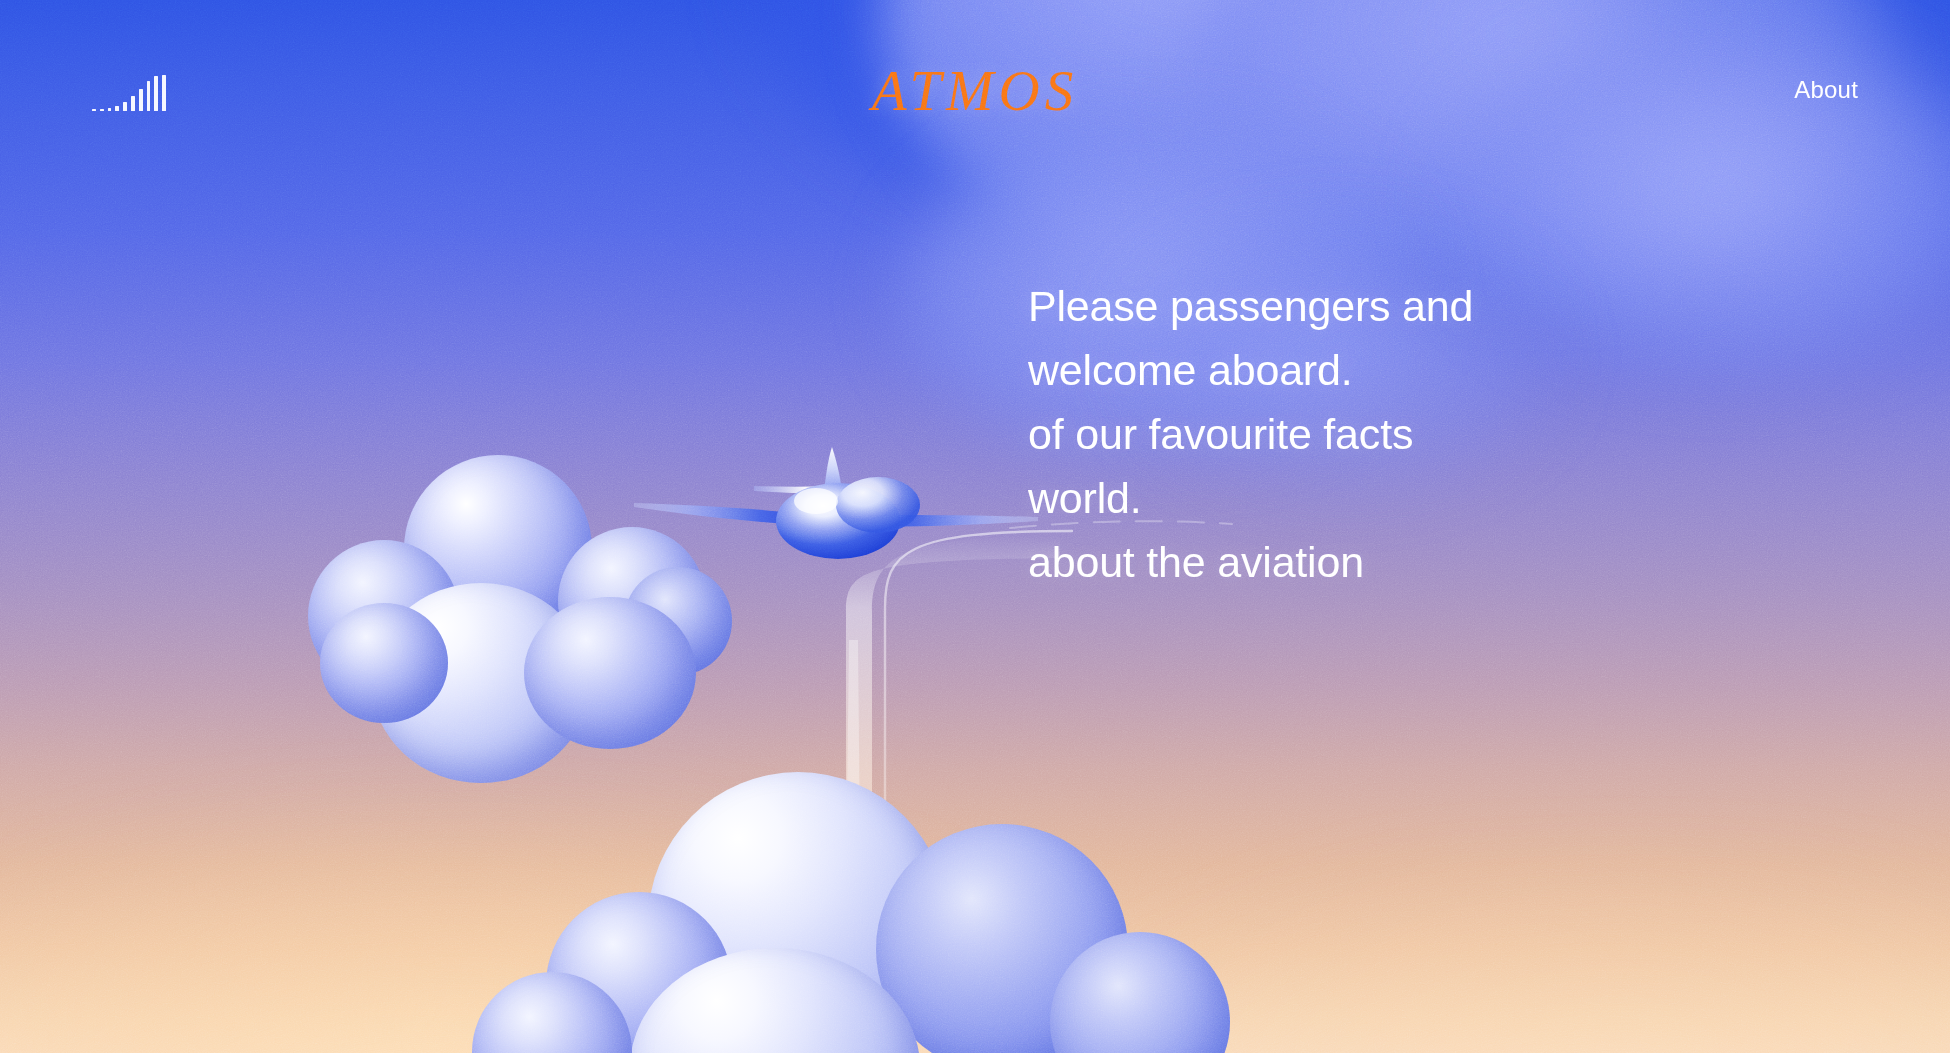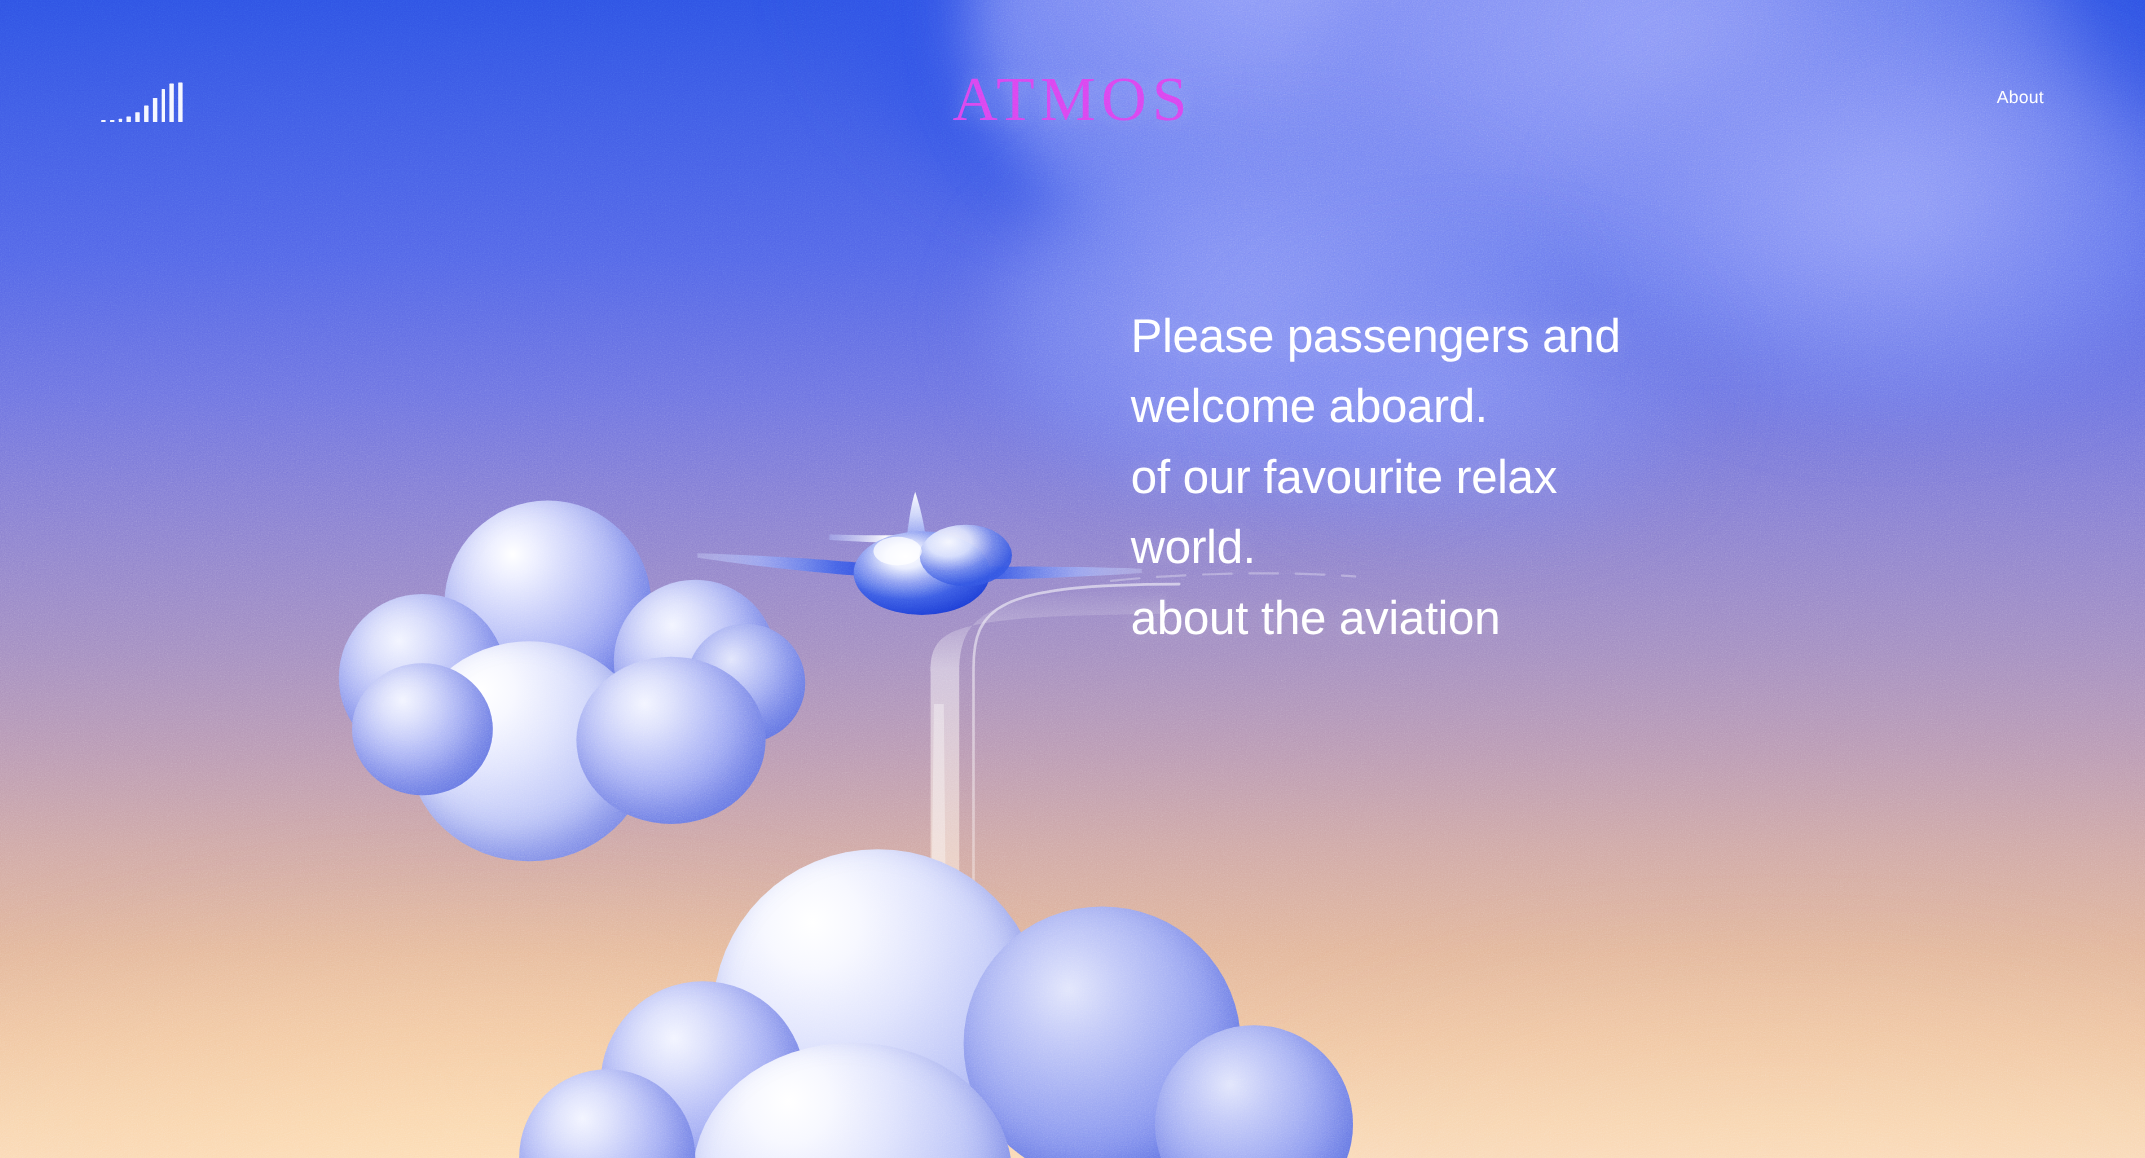--- a/index.html
+++ b/index.html
@@ -165,29 +165,30 @@
   }
   .brand{
     position:absolute; left:0; right:0;
     text-align:center;
     pointer-events:none;
   }
   .brand span{
     font-family:"Liberation Serif", serif;
     font-size:57px;
     letter-spacing:5px;
-    color:#d946ef;
+    color:#f97316;
     font-weight:400;
     text-shadow:0 0 18px rgba(255,255,255,.22);
     pointer-events:auto;
+    font-style:italic;
   }
   .nav{ margin-left:auto; display:flex; align-items:center; gap:40px; }
   .nav a{
     color:#ffffff;
-    font-size:16px;
+    font-size:24px;
     letter-spacing:.2px;
     text-decoration:none;
     cursor:pointer;
     text-align:right;
   }
 
   
   .hero-copy{
     position:absolute;
     left:1028px; top:274px;
@@ -344,21 +345,21 @@
     </div>
 
     <nav class="nav">
       <a href="#">About</a>
     </nav>
   </header>
 
   <div class="hero-copy">
     <p>Please passengers and</p>
     <p>welcome aboard.</p>
-    <p>of our favourite relax</p>
+    <p>of our favourite facts</p>
     <p>world.</p>
     <p>about the aviation</p>
   </div>
 
   <svg class="grain">
     <filter id="noiseF">
       <feTurbulence type="fractalNoise" baseFrequency="0.85" numOctaves="3" stitchTiles="stitch"></feTurbulence>
       <feColorMatrix type="saturate" values="0"></feColorMatrix>
     </filter>
     <rect width="100%" height="100%" filter="url(#noiseF)"></rect>

